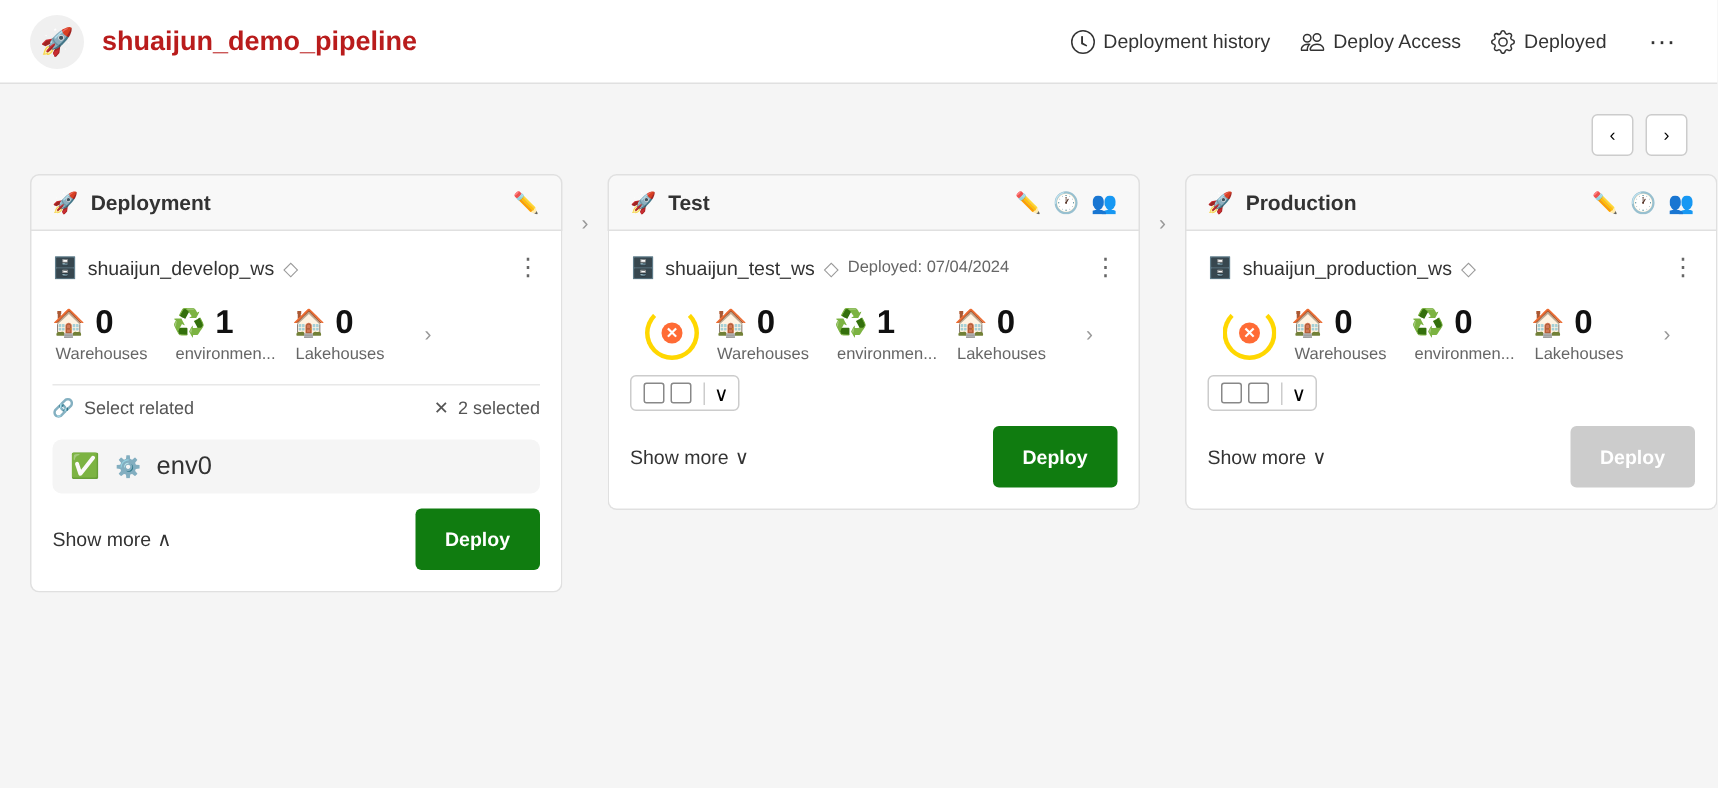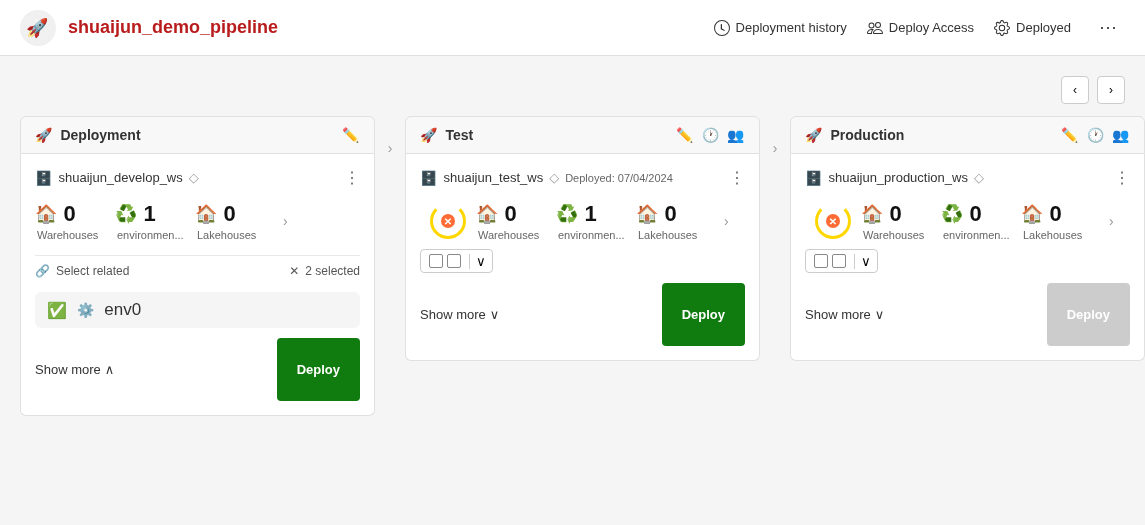--- a/index.html
+++ b/index.html
@@ -107,21 +107,21 @@
 
     
     .show-toggle {
       background: none; border: none; cursor: pointer; color: #333;
       font-size: 13px; display: flex; align-items: center; gap: 4px; padding: 0;
     }
 
     
     .deploy-btn {
       background: #107c10; color: white; border: none; border-radius: 4px;
-      padding: 24px 20px; font-size: 13px; font-weight: 600; cursor: pointer;
+      padding: 13px 20px; font-size: 13px; font-weight: 600; cursor: pointer;
     }
     .deploy-btn:disabled { background: #ccc; cursor: not-allowed; }
 
     .card-footer { display: flex; align-items: center; justify-content: space-between; margin-top: 10px; }
     .env-selector {
       display: flex; align-items: center; border: 1px solid #ccc; border-radius: 4px;
       background: white; overflow: hidden;
     }
     .env-selector-inner { display: flex; padding: 4px 8px; gap: 4px; }
     .env-box { width: 14px; height: 14px; border: 1px solid #888; border-radius: 2px; }

